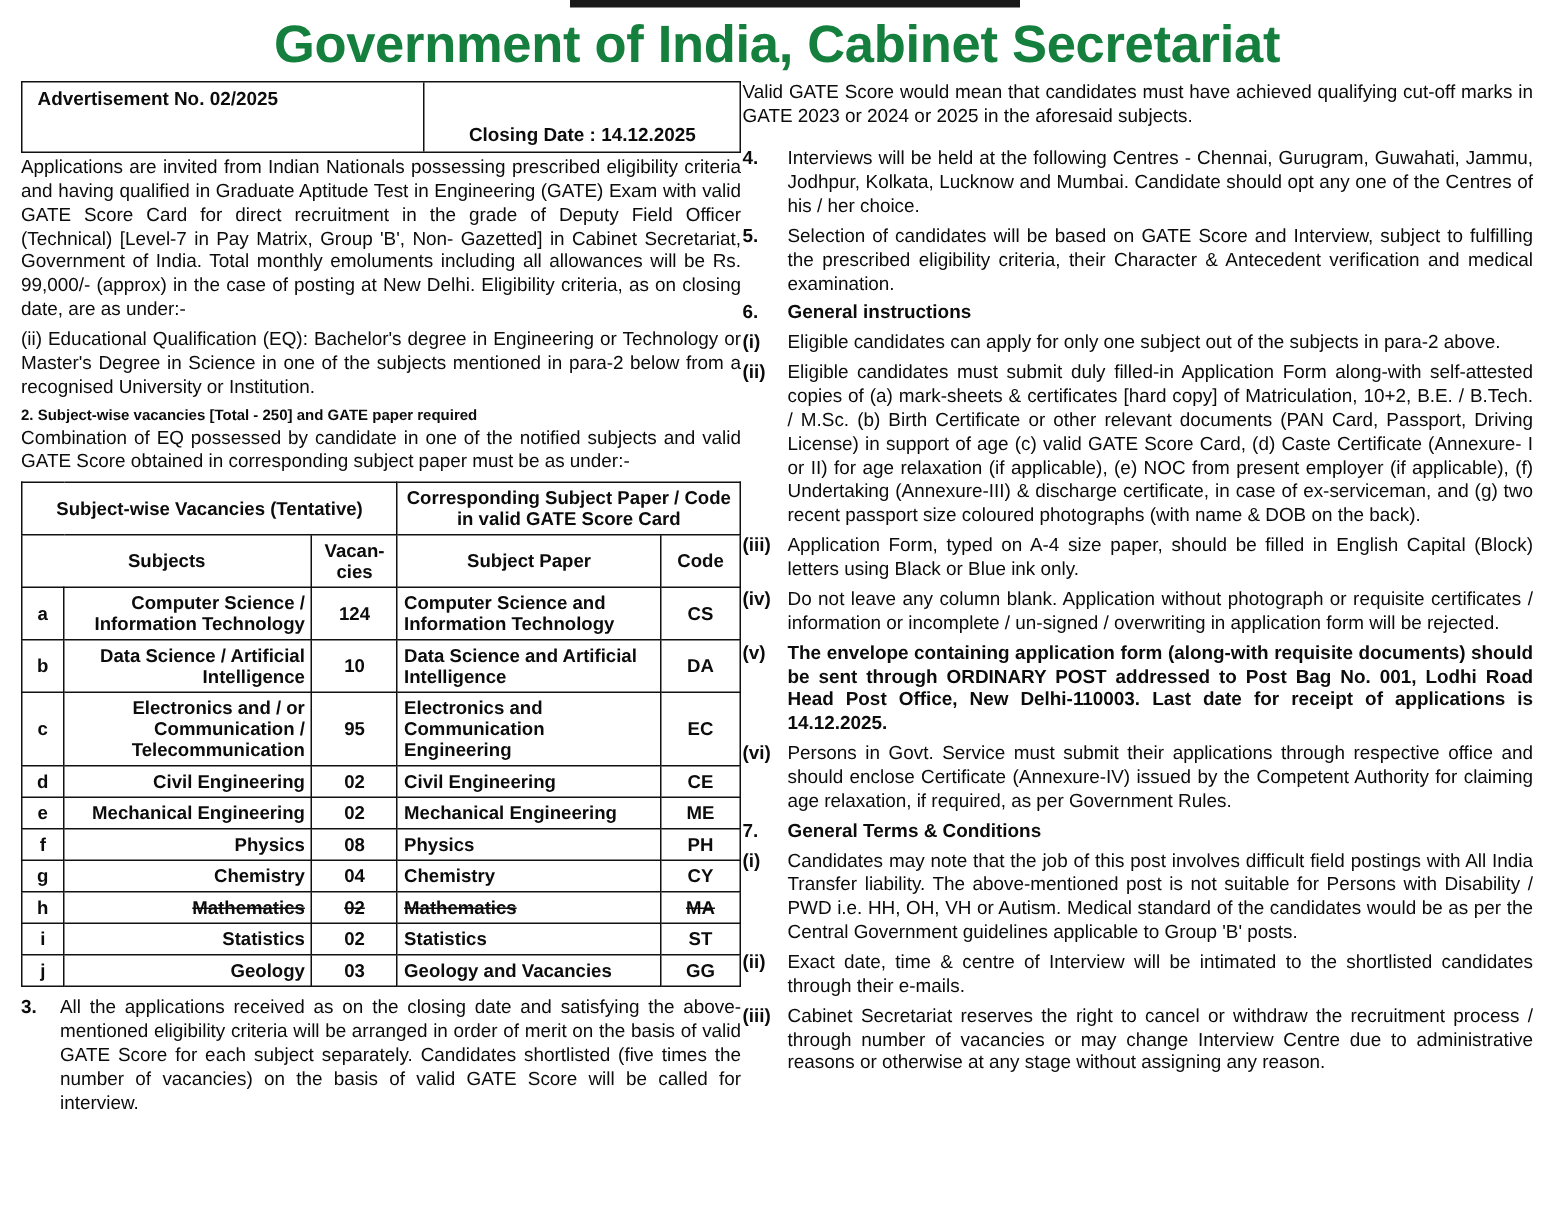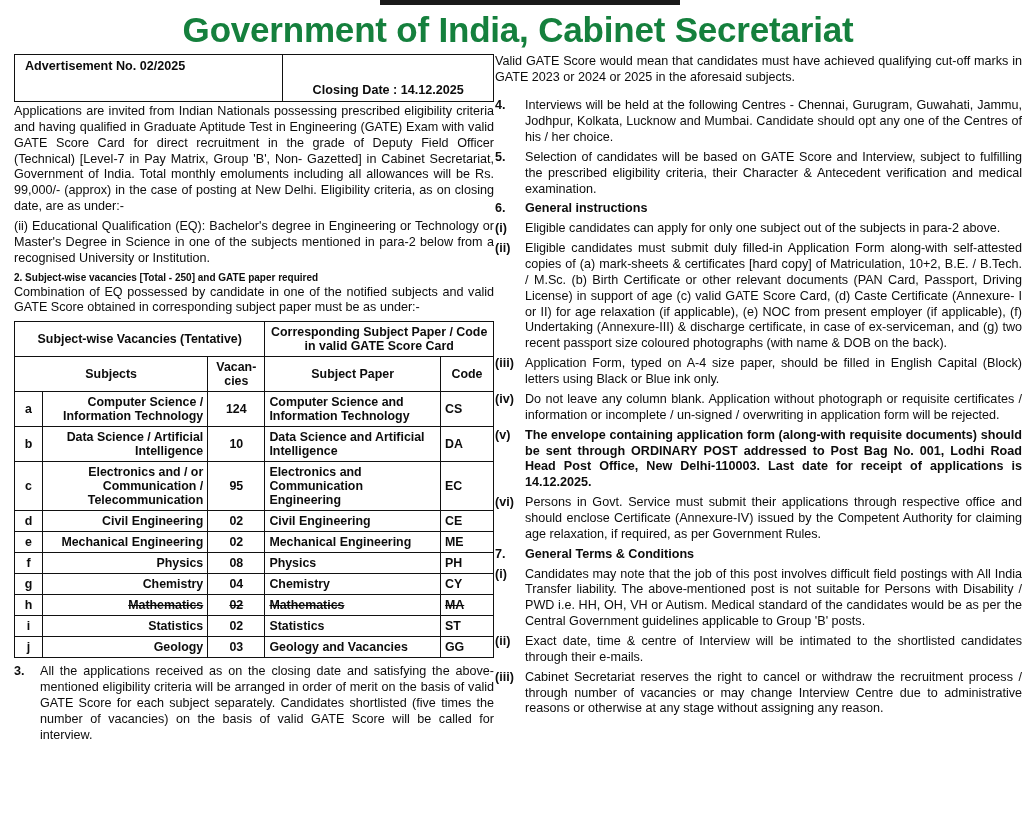--- a/index.html
+++ b/index.html
@@ -111,21 +111,21 @@
     width: 46px;
     text-align: center;
     font-weight: bold;
   }
   td.paper {
     font-weight: bold;
     width: 160px;
   }
   td.code {
     width: 42px;
-    text-align: left;
+    text-align: center;
     font-weight: bold;
   }
   .strike { text-decoration: line-through; }
   .numlist {
     margin: 0;
     padding: 0;
   }
   .li {
     display: flex;
     font-size: 12.6px;

